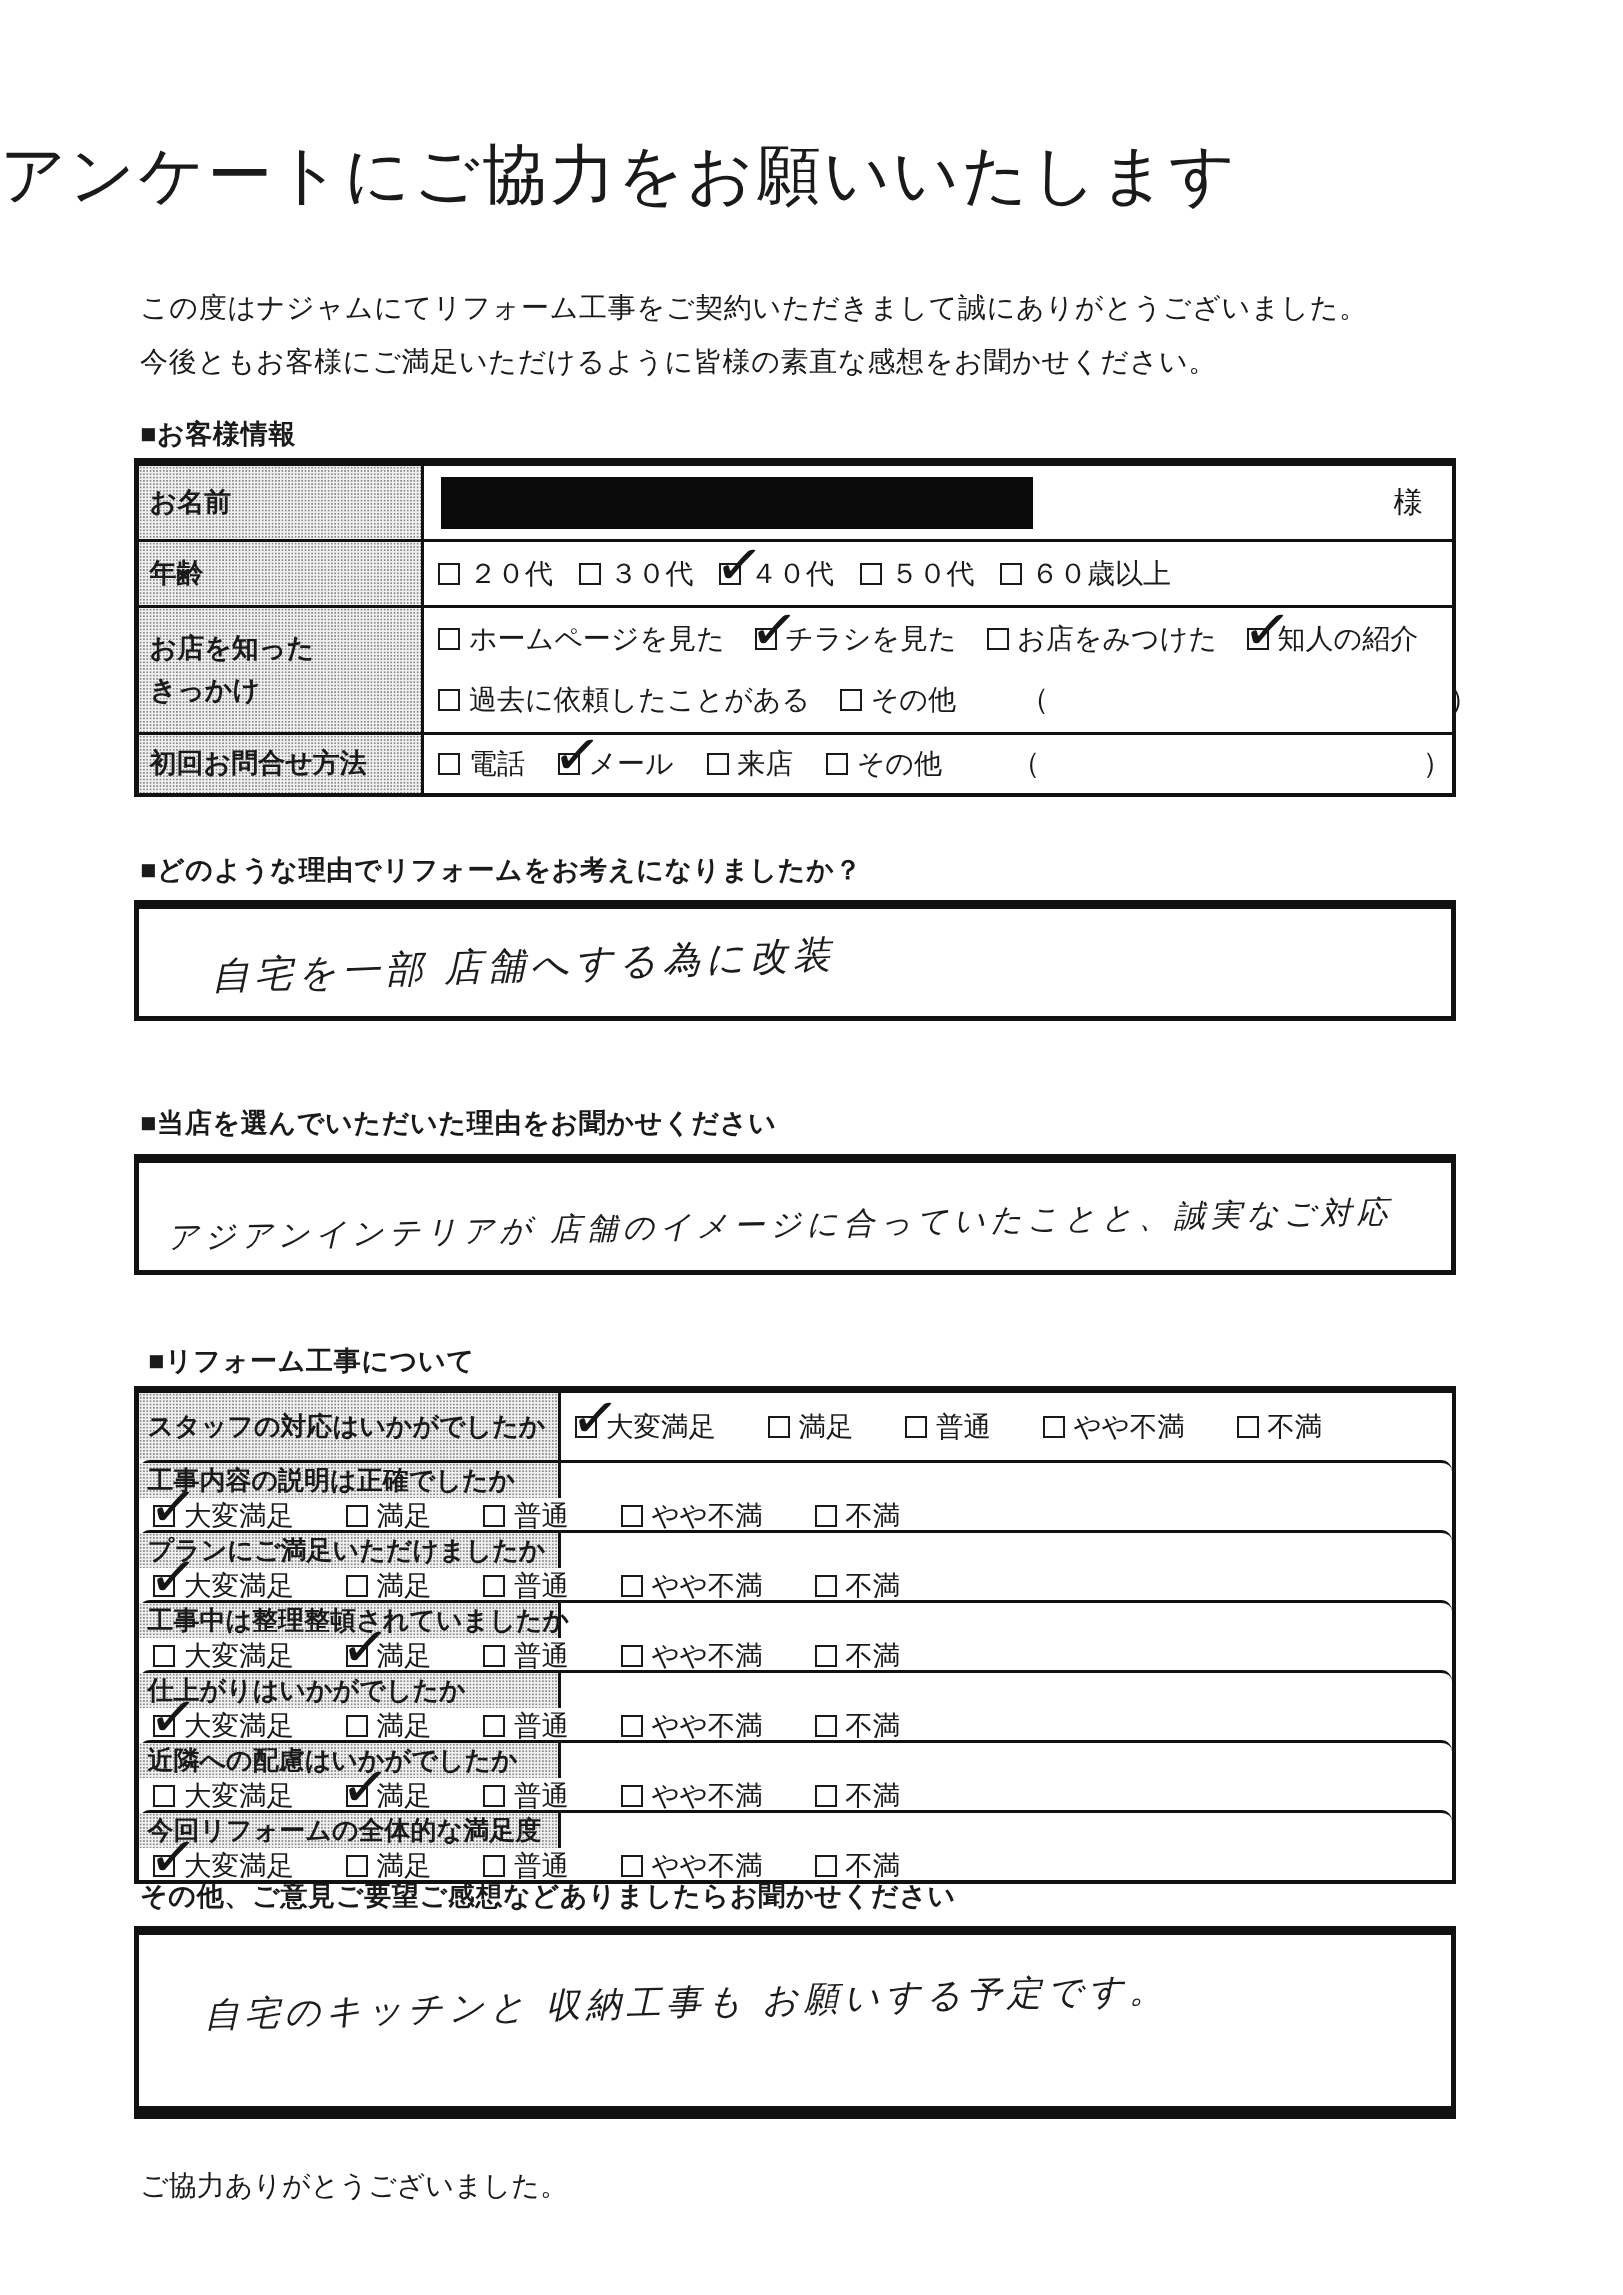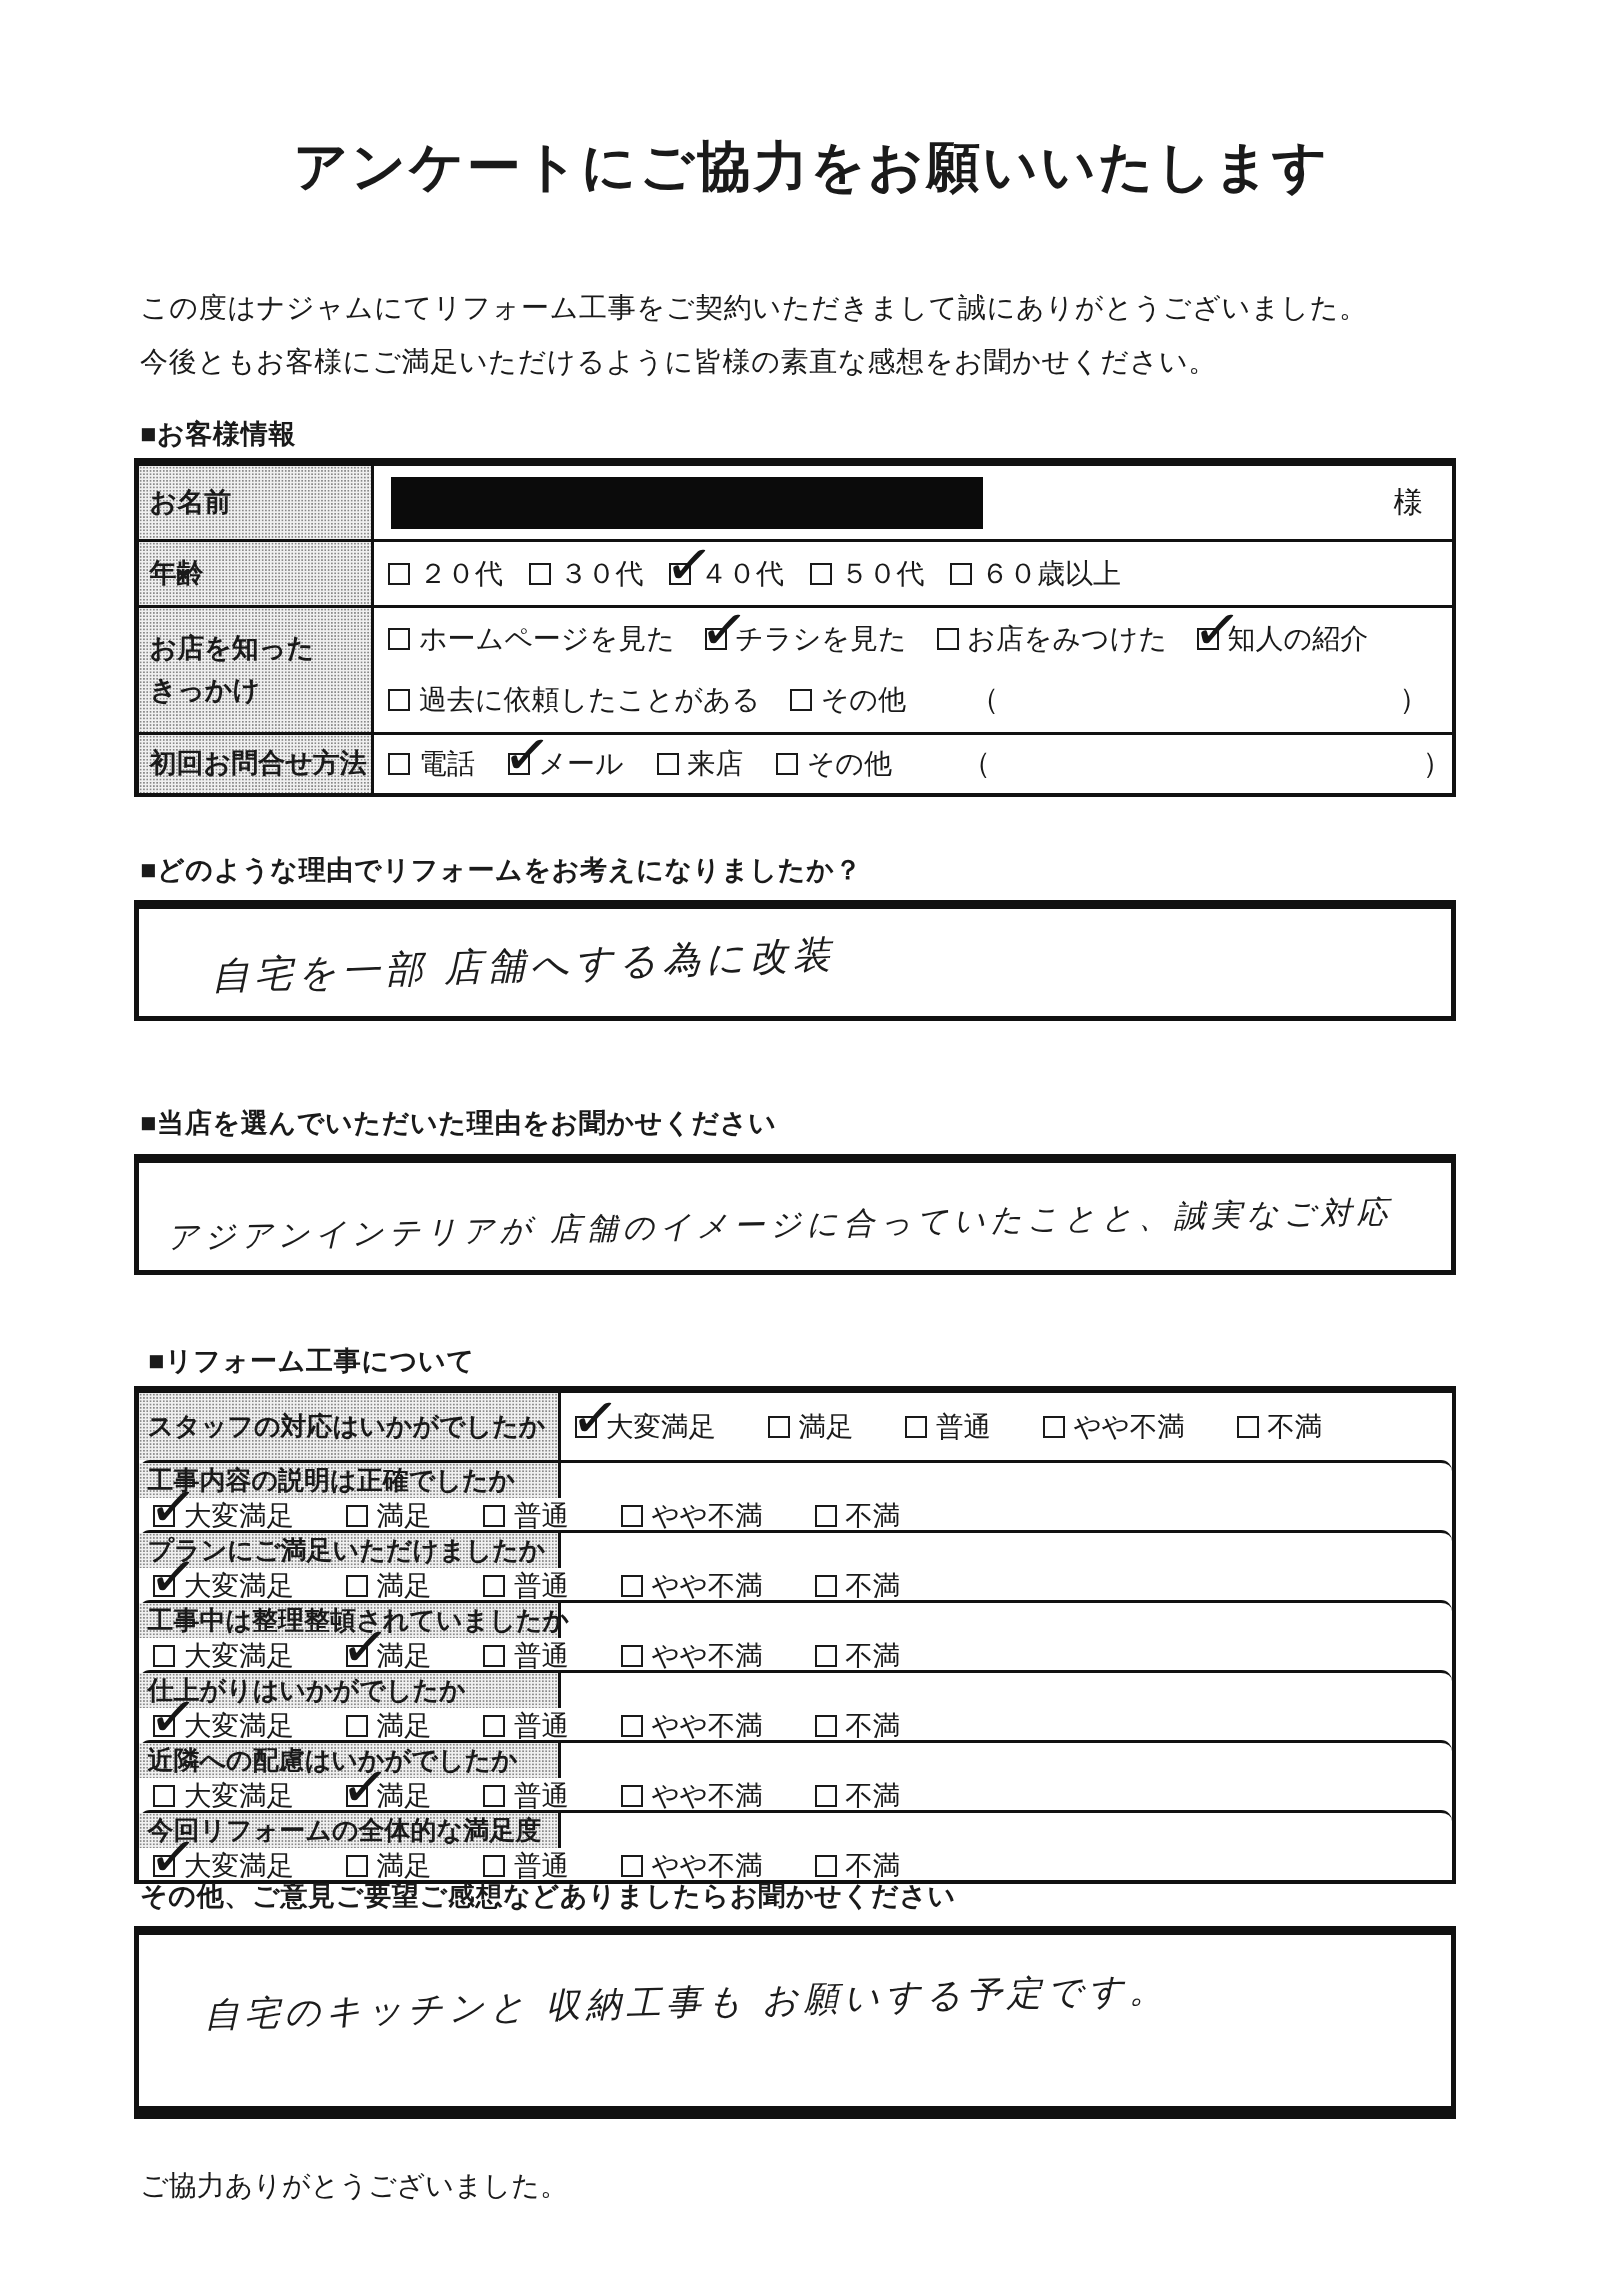--- a/index.html
+++ b/index.html
@@ -2,22 +2,22 @@
 <html style="font-size:10.5px"><head>
 <meta charset="utf-8">
 <style>
   html,body{margin:0;padding:0;background:#9a9a9a;}
   #page{
     position:relative; width:1623px; height:2295px; background:#ffffff;
     font-family:"Liberation Sans","DejaVu Sans",sans-serif; color:#1a1a1a;
     overflow:hidden;
   }
   .title{
-    position:absolute; top:131px; left:0; width:100%; text-align:center;
-    font-size:54px; font-weight:bold; letter-spacing:2.6px; white-space:nowrap;
+    position:absolute; top:131px; left:0; width:100%; text-align:left;
+    font-size:65px; font-weight:normal; letter-spacing:2.6px; white-space:nowrap;
   }
   .intro{ position:absolute; left:140px; top:281px; font-size:28px; line-height:54px; letter-spacing:0.7px; }
   .sec-heading{ position:absolute; font-size:27px; font-weight:bold; letter-spacing:0.7px; white-space:nowrap; }
   #h-customer{ left:140px; top:416px; }
   #h-reason{ left:140px; top:852px; }
   #h-choice{ left:140px; top:1105px; }
   #h-construction{ left:148px; top:1343px; }
   #h-comments{ left:140px; top:1878px; }
   .closing{ position:absolute; left:140px; top:2167px; font-size:28px; }
 
@@ -28,21 +28,21 @@
   }
 
   
   #customer-table{
     position:absolute; left:134px; top:458px; width:1322px;
     border:4.6px solid #111; border-top-width:8.5px; border-left-width:5.9px; box-sizing:border-box;
   }
   .t1-row{ display:flex; }
   .t1-row + .t1-row{ border-top:3.3px solid #111; }
   .t1-label{
-    width:235px; flex:none; display:flex; flex-direction:column; justify-content:center;
+    width:285px; flex:none; display:flex; flex-direction:column; justify-content:center;
     padding-left:10.5px; box-sizing:border-box; font-weight:bold; font-size:27px;
     border-right:3.3px solid #111; line-height:1.55;
   }
   .t1-body{ flex:1; display:flex; align-items:center; padding-left:14.4px; box-sizing:border-box; min-width:0; }
   .r-name{ height:73px; } .r-age{ height:63px; } .r-source{ height:124px; } .r-contact{ height:58px; }
 
   .redacted{ width:592px; height:52px; background:#0b0b0b; margin-left:2.6px; flex:none; }
   .name-suffix{ margin-left:auto; margin-right:29px; font-size:29.4px; }
 
   .option{ display:inline-flex; align-items:center; gap:8.5px; font-size:28px; white-space:nowrap; }

